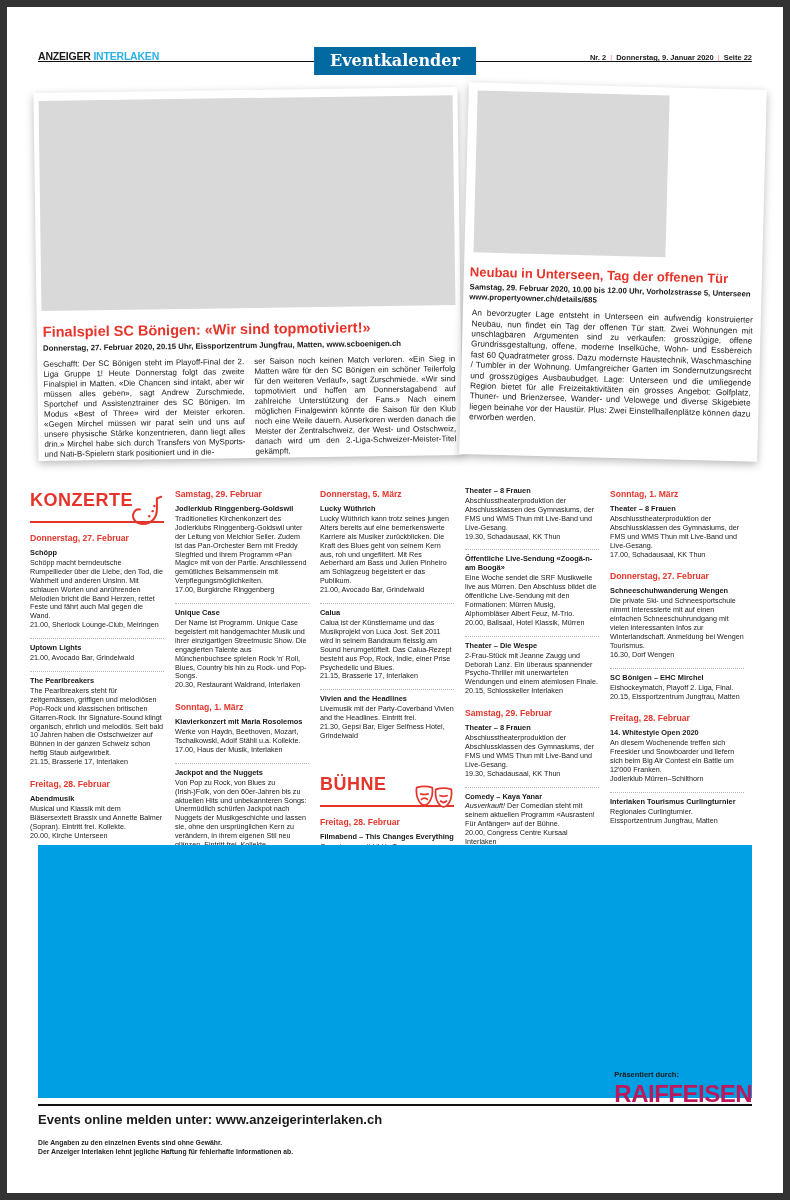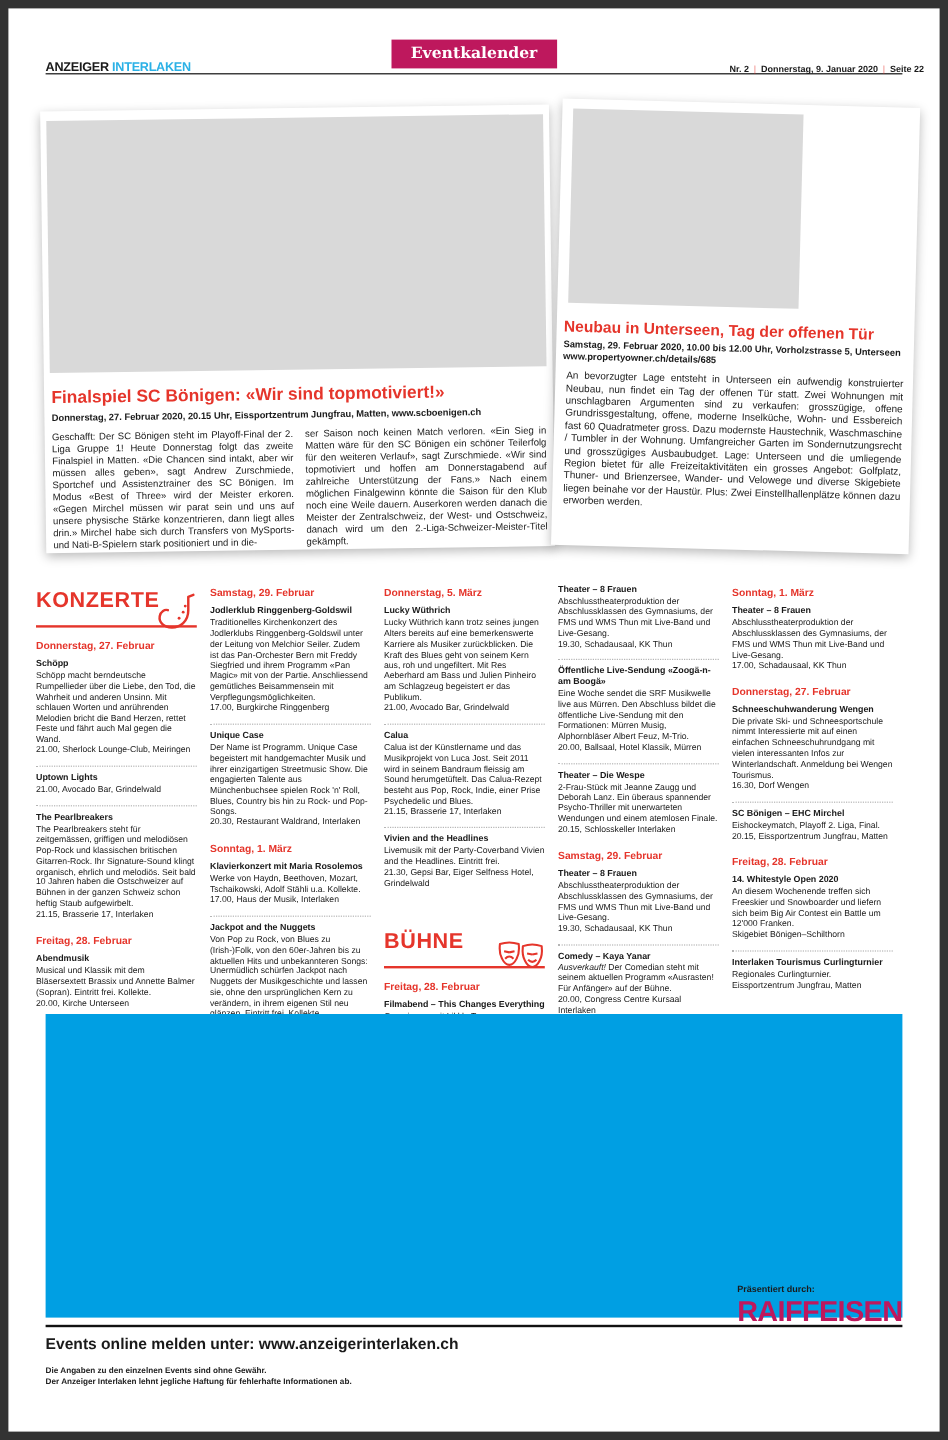--- a/index.html
+++ b/index.html
@@ -4,23 +4,23 @@
 <style>
   html,body{margin:0;padding:0;background:#555;}
   .page{position:relative;width:790px;height:1200px;background:#fff;margin:0 auto;
         font-family:"Liberation Sans",sans-serif;color:#1a1a1a;overflow:hidden;}
   .page-frame{position:absolute;inset:0;border:7px solid #333;pointer-events:none;z-index:60;}
 
   
   .brand{position:absolute;left:38px;top:50px;font-size:10.5px;font-weight:800;letter-spacing:-.2px;}
   .brand .b2{color:#2bb1e6;}
   .header-rule{position:absolute;left:38px;right:38px;top:61px;height:1px;background:#111;}
-  .banner{position:absolute;left:50%;top:33px;transform:translateX(-50%);background:#be185d;color:#fff;
-          font-family:"DejaVu Serif",serif;font-weight:bold;font-size:13px;padding:4px 16px 5px;z-index:2;}
-  .issue{position:absolute;right:20px;top:53px;font-size:7.5px;font-weight:600;white-space:nowrap;}
+  .banner{position:absolute;left:50%;top:47px;transform:translateX(-50%);background:#0369a1;color:#fff;
+          font-family:"DejaVu Serif",serif;font-weight:bold;font-size:16px;padding:4px 16px 5px;z-index:2;}
+  .issue{position:absolute;right:38px;top:53px;font-size:7.5px;font-weight:600;white-space:nowrap;}
   .issue .sep{color:#e5352b;opacity:.65;margin:0 4px;font-weight:400;}
 
   
   .scrap{position:absolute;background:#fff;box-shadow:0 3px 9px rgba(0,0,0,.28);padding:4px;box-sizing:border-box;}
   .scrap1{left:36px;top:90px;width:424px;height:368px;transform:rotate(-.8deg);}
   .scrap2{left:464px;top:86px;width:298px;height:372px;transform:rotate(1.5deg);}
   .img-ph{background:#d9d9d9;}
   .scrap1 .img-ph{width:414px;height:210px;margin:4px 0 0 1px;}
   .scrap2 .img-ph{width:192px;height:162px;margin:4px 0 0 5px;}
   .headline{color:#e5352b;font-weight:bold;}
@@ -229,21 +229,21 @@
         </div>
         <div class="event dotted">
           <div class="etitle">SC Bönigen – EHC Mirchel</div>
           <div>Eishockeymatch, Playoff 2. Liga, Final.</div>
           <div>20.15, Eissportzentrum Jungfrau, Matten</div>
         </div>
         <div class="date">Freitag, 28. Februar</div>
         <div class="event">
           <div class="etitle">14. Whitestyle Open 2020</div>
           <div>An diesem Wochenende treffen sich Freeskier und Snowboarder und liefern sich beim Big Air Contest ein Battle um 12'000 Franken.</div>
-          <div>Skigebiet Bönigen–Schilthorn</div>
+          <div>Jodlerklub Mürren–Schilthorn</div>
         </div>
         <div class="event dotted">
           <div class="etitle">Interlaken Tourismus Curlingturnier</div>
           <div>Regionales Curlingturnier.</div>
           <div>Eissportzentrum Jungfrau, Matten</div>
         </div>
       </div>
     </div>
 
   <div class="ad-box"></div>

